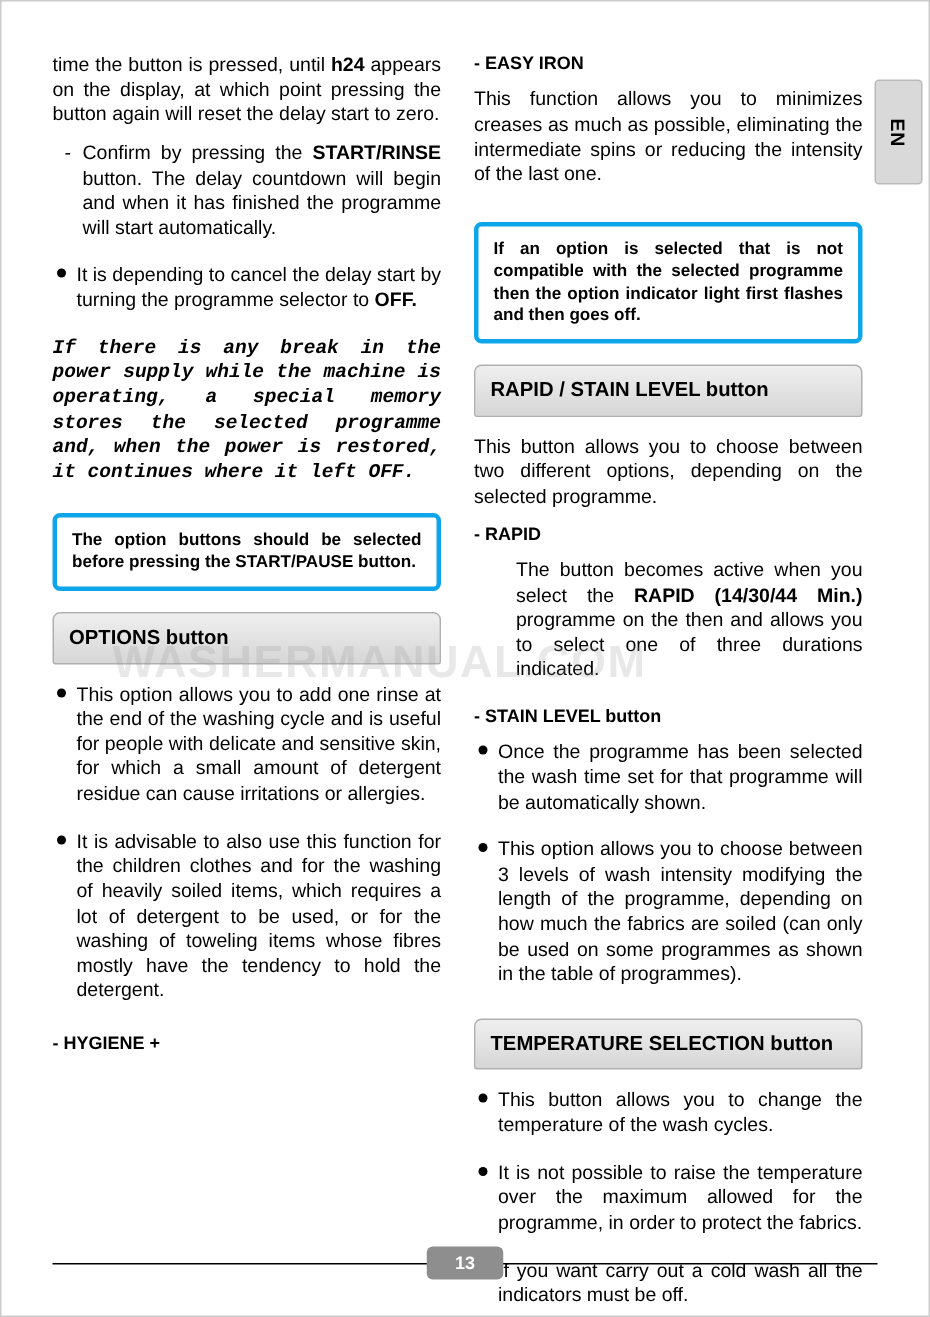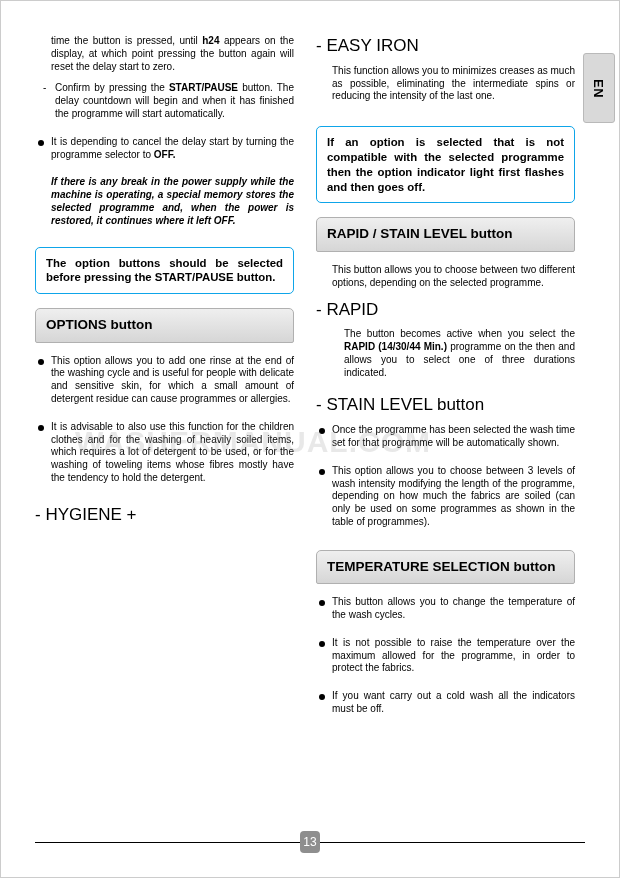--- a/index.html
+++ b/index.html
@@ -50,22 +50,22 @@
     top: 34px;
     width: 540px;
     display: flex;
     gap: 22px;
   }
   .col {
     width: 259px;
     box-sizing: border-box;
   }
   p {
-    margin: 0 0 9px 16px;
-    font-size: 10px;
+    margin: 0 0 9px 0;
+    font-size: 13px;
     line-height: 1.28;
     text-align: justify;
   }
   .indent2 {
     margin-left: 28px;
   }
   .dash-item {
     position: relative;
     padding-left: 12px;
     margin-left: 8px;
@@ -90,23 +90,24 @@
     height: 6px;
     background: #000;
     border-radius: 50%;
   }
   .bold {
     font-weight: bold;
   }
   .bolditalic {
     font-weight: bold;
     font-style: italic;
+    font-family: Liberation Mono, monospace;
   }
   .note-box {
-    border: 1px solid #0ea5e9;
+    border: 3px solid #0ea5e9;
     border-radius: 5px;
     padding: 8px 10px;
     margin: 4px 0 14px 0;
   }
   .note-box p {
     margin: 0;
     font-weight: bold;
     font-size: 11.4px;
     line-height: 1.3;
     text-align: justify;
@@ -115,22 +116,22 @@
     background: linear-gradient(to bottom, #efefef, #d6d6d6);
     border: 1px solid #b0b0b0;
     border-radius: 5px 5px 2px 2px;
     padding: 8px 10px;
     margin: 6px 0 12px 0;
     font-size: 13.5px;
     font-weight: bold;
     line-height: 1.22;
   }
   .sub-head {
-    font-size: 17px;
-    font-weight: normal;
+    font-size: 12px;
+    font-weight: bold;
     margin: 0 0 8px 0;
   }
   .spacer-6 { height: 6px; }
   .spacer-10 { height: 10px; }
   
   .watermark {
     position: absolute;
     left: 0;
     top: 424px;
     width: 504px;
@@ -155,48 +156,48 @@
     top: 11px;
     left: 0;
     right: 0;
     border-top: 1px solid #000;
   }
   .page-num {
     position: absolute;
     left: 50%;
     top: 0;
     transform: translateX(-50%);
-    width: 20px;
+    width: 51px;
     height: 22px;
     background: #8e8e8e;
     border-radius: 4px;
     color: #ffffff;
     font-size: 12px;
-    font-weight: normal;
+    font-weight: bold;
     display: flex;
     align-items: center;
     justify-content: center;
   }
 </style>
 </head>
 <body>
 
 <div class="page">
 
   <div class="lang-tab">
     <span>EN</span>
   </div>
 
   <div class="columns">
 
     <div class="col">
 
       <p><span>time the button is pressed, until</span> <span class="bold">h24</span> <span>appears on the display, at which point pressing the button again will reset the delay start to zero.</span></p>
 
-      <p class="dash-item"><span>Confirm by pressing the</span> <span class="bold">START/PAUSE</span> <span>button. The delay countdown will begin and when it has finished the programme will start automatically.</span></p>
+      <p class="dash-item"><span>Confirm by pressing the</span> <span class="bold">START/RINSE</span> <span>button. The delay countdown will begin and when it has finished the programme will start automatically.</span></p>
 
       <div class="spacer-6"></div>
 
       <p class="bullet-item"><span>It is depending to cancel the delay start by turning the programme selector to</span> <span class="bold">OFF.</span></p>
 
       <div class="spacer-6"></div>
 
       <p class="bolditalic">If there is any break in the power supply while the machine is operating, a special memory stores the selected programme and, when the power is restored, it continues where it left OFF.</p>
 
       <div class="spacer-6"></div>
@@ -204,21 +205,21 @@
       <div class="note-box">
         <p>The option buttons should be selected before pressing the START/PAUSE button.</p>
       </div>
 
       <div class="section-head">
         <span>OPTIONS button</span>
       </div>
 
 
 
-      <p class="bullet-item">This option allows you to add one rinse at the end of the washing cycle and is useful for people with delicate and sensitive skin, for which a small amount of detergent residue can cause programmes or allergies.</p>
+      <p class="bullet-item">This option allows you to add one rinse at the end of the washing cycle and is useful for people with delicate and sensitive skin, for which a small amount of detergent residue can cause irritations or allergies.</p>
 
       <div class="spacer-6"></div>
 
       <p class="bullet-item">It is advisable to also use this function for the children clothes and for the washing of heavily soiled items, which requires a lot of detergent to be used, or for the washing of toweling items whose fibres mostly have the tendency to hold the detergent.</p>
 
       <div class="spacer-10"></div>
 
       <p class="sub-head">- HYGIENE +</p>
 
 

